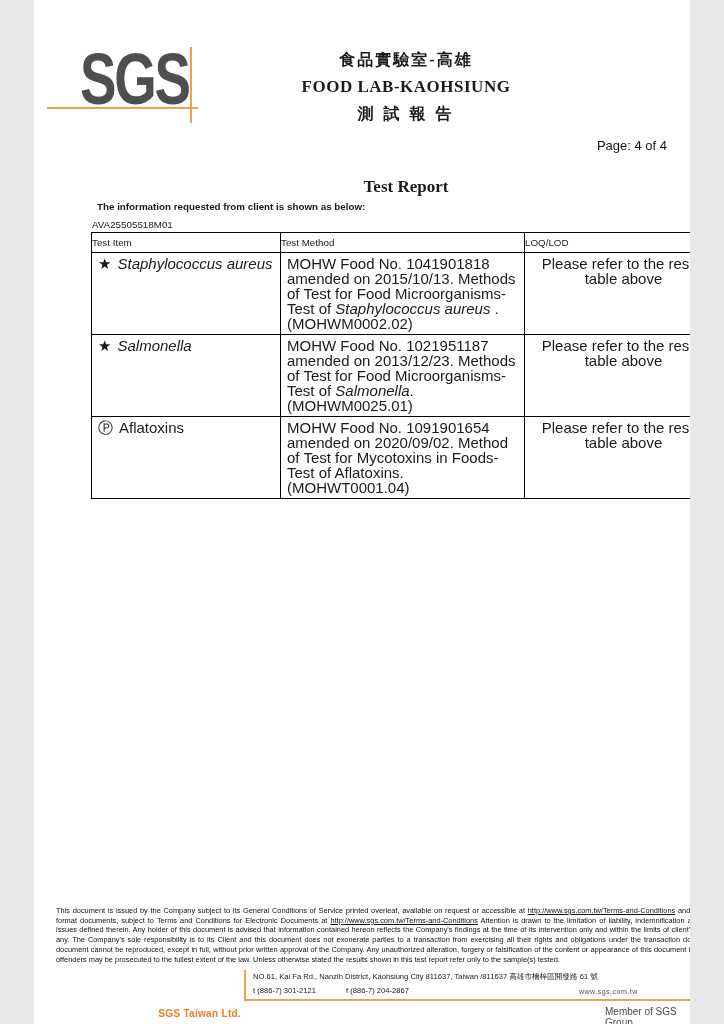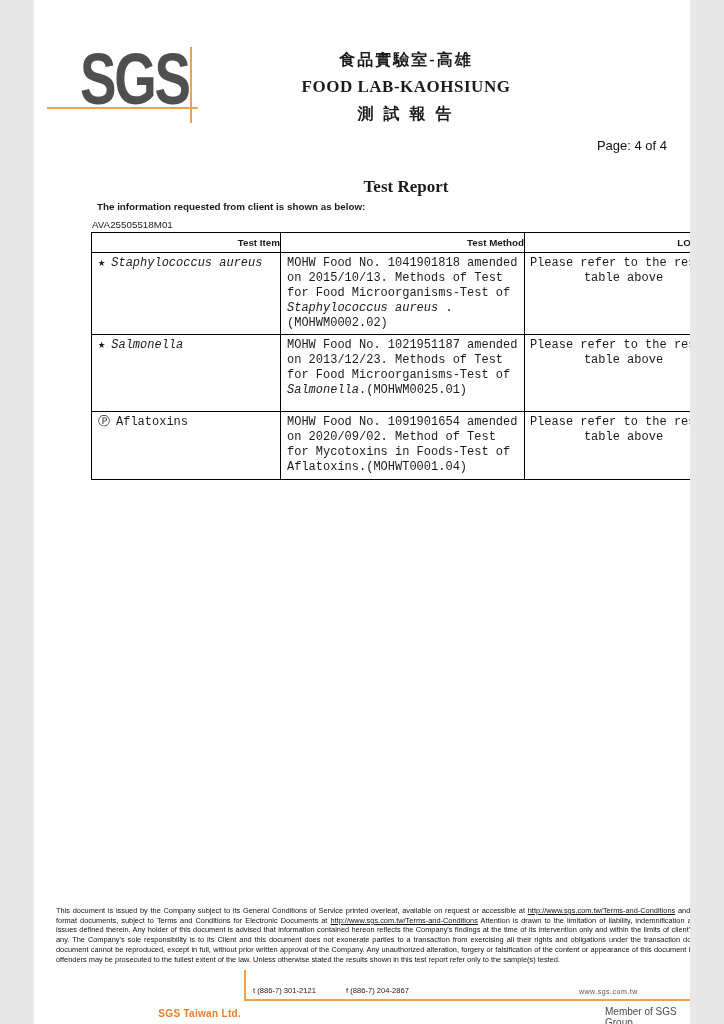--- a/index.html
+++ b/index.html
@@ -33,22 +33,22 @@
   .intro     { position:absolute; left:63px; top:201px; font-size:9.8px; font-weight:bold; }
   .sample-id { position:absolute; left:58px; top:219px; font-size:9.8px; }
 
   
   table.test-table {
     position:absolute; left:57px; top:232px; width:631px;
     border-collapse:collapse; table-layout:fixed;
   }
   .test-table col.c1 { width:189px; } .test-table col.c2 { width:244px; } .test-table col.c3 { width:198px; }
   .test-table th, .test-table td { border:1px solid #000; font-weight:normal; }
-  .test-table th { height:20px; font-size:9.8px; font-weight:bold; text-align:right; vertical-align:middle; }
-  .test-table td { vertical-align:top; font-size:12px; line-height:15px; padding:3px 5px 3px 6px;font-family:Liberation Mono, monospace; }
+  .test-table th { height:20px; font-size:9.8px; font-weight:normal; text-align:left; vertical-align:middle; }
+  .test-table td { vertical-align:top; font-size:15px; line-height:15px; padding:3px 5px 3px 6px; }
   .test-table tbody tr:nth-child(1) td { height:78px; }
   .test-table tbody tr:nth-child(2) td { height:77px; }
   .test-table tbody tr:nth-child(3) td { height:68px; }
   td.loq-cell { text-align:center; padding-left:3px; padding-right:3px; }
   .marker { display:inline-block; margin-right:6px; }
   .it { font-style:italic; }
 
   
   .legal {
     position:absolute; left:22px; top:906px; width:682px;
@@ -121,20 +121,21 @@
       </tbody>
   </table>
 
   <div class="legal"><span>This document is issued by the Company subject to its General Conditions of Service printed overleaf, available on request or accessible at </span><span class="u">http://www.sgs.com.tw/Terms-and-Conditions</span><span> and, for electronic format documents, subject to Terms and Conditions for Electronic Documents at </span><span class="u">http://www.sgs.com.tw/Terms-and-Conditions</span><span> Attention is drawn to the limitation of liability, indemnification and jurisdiction issues defined therein. Any holder of this document is advised that information contained hereon reflects the Company's findings at the time of its intervention only and within the limits of client's instruction, if any. The Company's sole responsibility is to its Client and this document does not exonerate parties to a transaction from exercising all their rights and obligations under the transaction documents. This document cannot be reproduced, except in full, without prior written approval of the Company. Any unauthorized alteration, forgery or falsification of the content or appearance of this document is unlawful and offenders may be prosecuted to the fullest extent of the law. Unless otherwise stated the results shown in this test report refer only to the sample(s) tested.</span></div>
 
   <div class="brand-block">
     <div class="brand-en" style="color: rgb(237, 125, 35);">SGS Taiwan Ltd.</div>
     <div class="brand-zh">台灣檢驗科技股份有限公司</div>
   </div>
   <div class="foot-vline" style="background: rgb(240, 161, 76);"></div>
+  <div class="foot-address">NO.61, Kai Fa Rd., Nanzih District, Kaohsiung City 811637, Taiwan /811637 高雄市楠梓區開發路 61 號</div>
   <div class="foot-phones">
     <span class="tel">t (886-7) 301-2121</span>
     <span class="fax">f (886-7) 204-2867</span>
   </div>
   <div class="foot-site">www.sgs.com.tw</div>
   <div class="foot-hline" style="background: rgb(240, 161, 76);"></div>
   <div class="foot-member">Member of SGS Group</div>
 
 </div>
 

